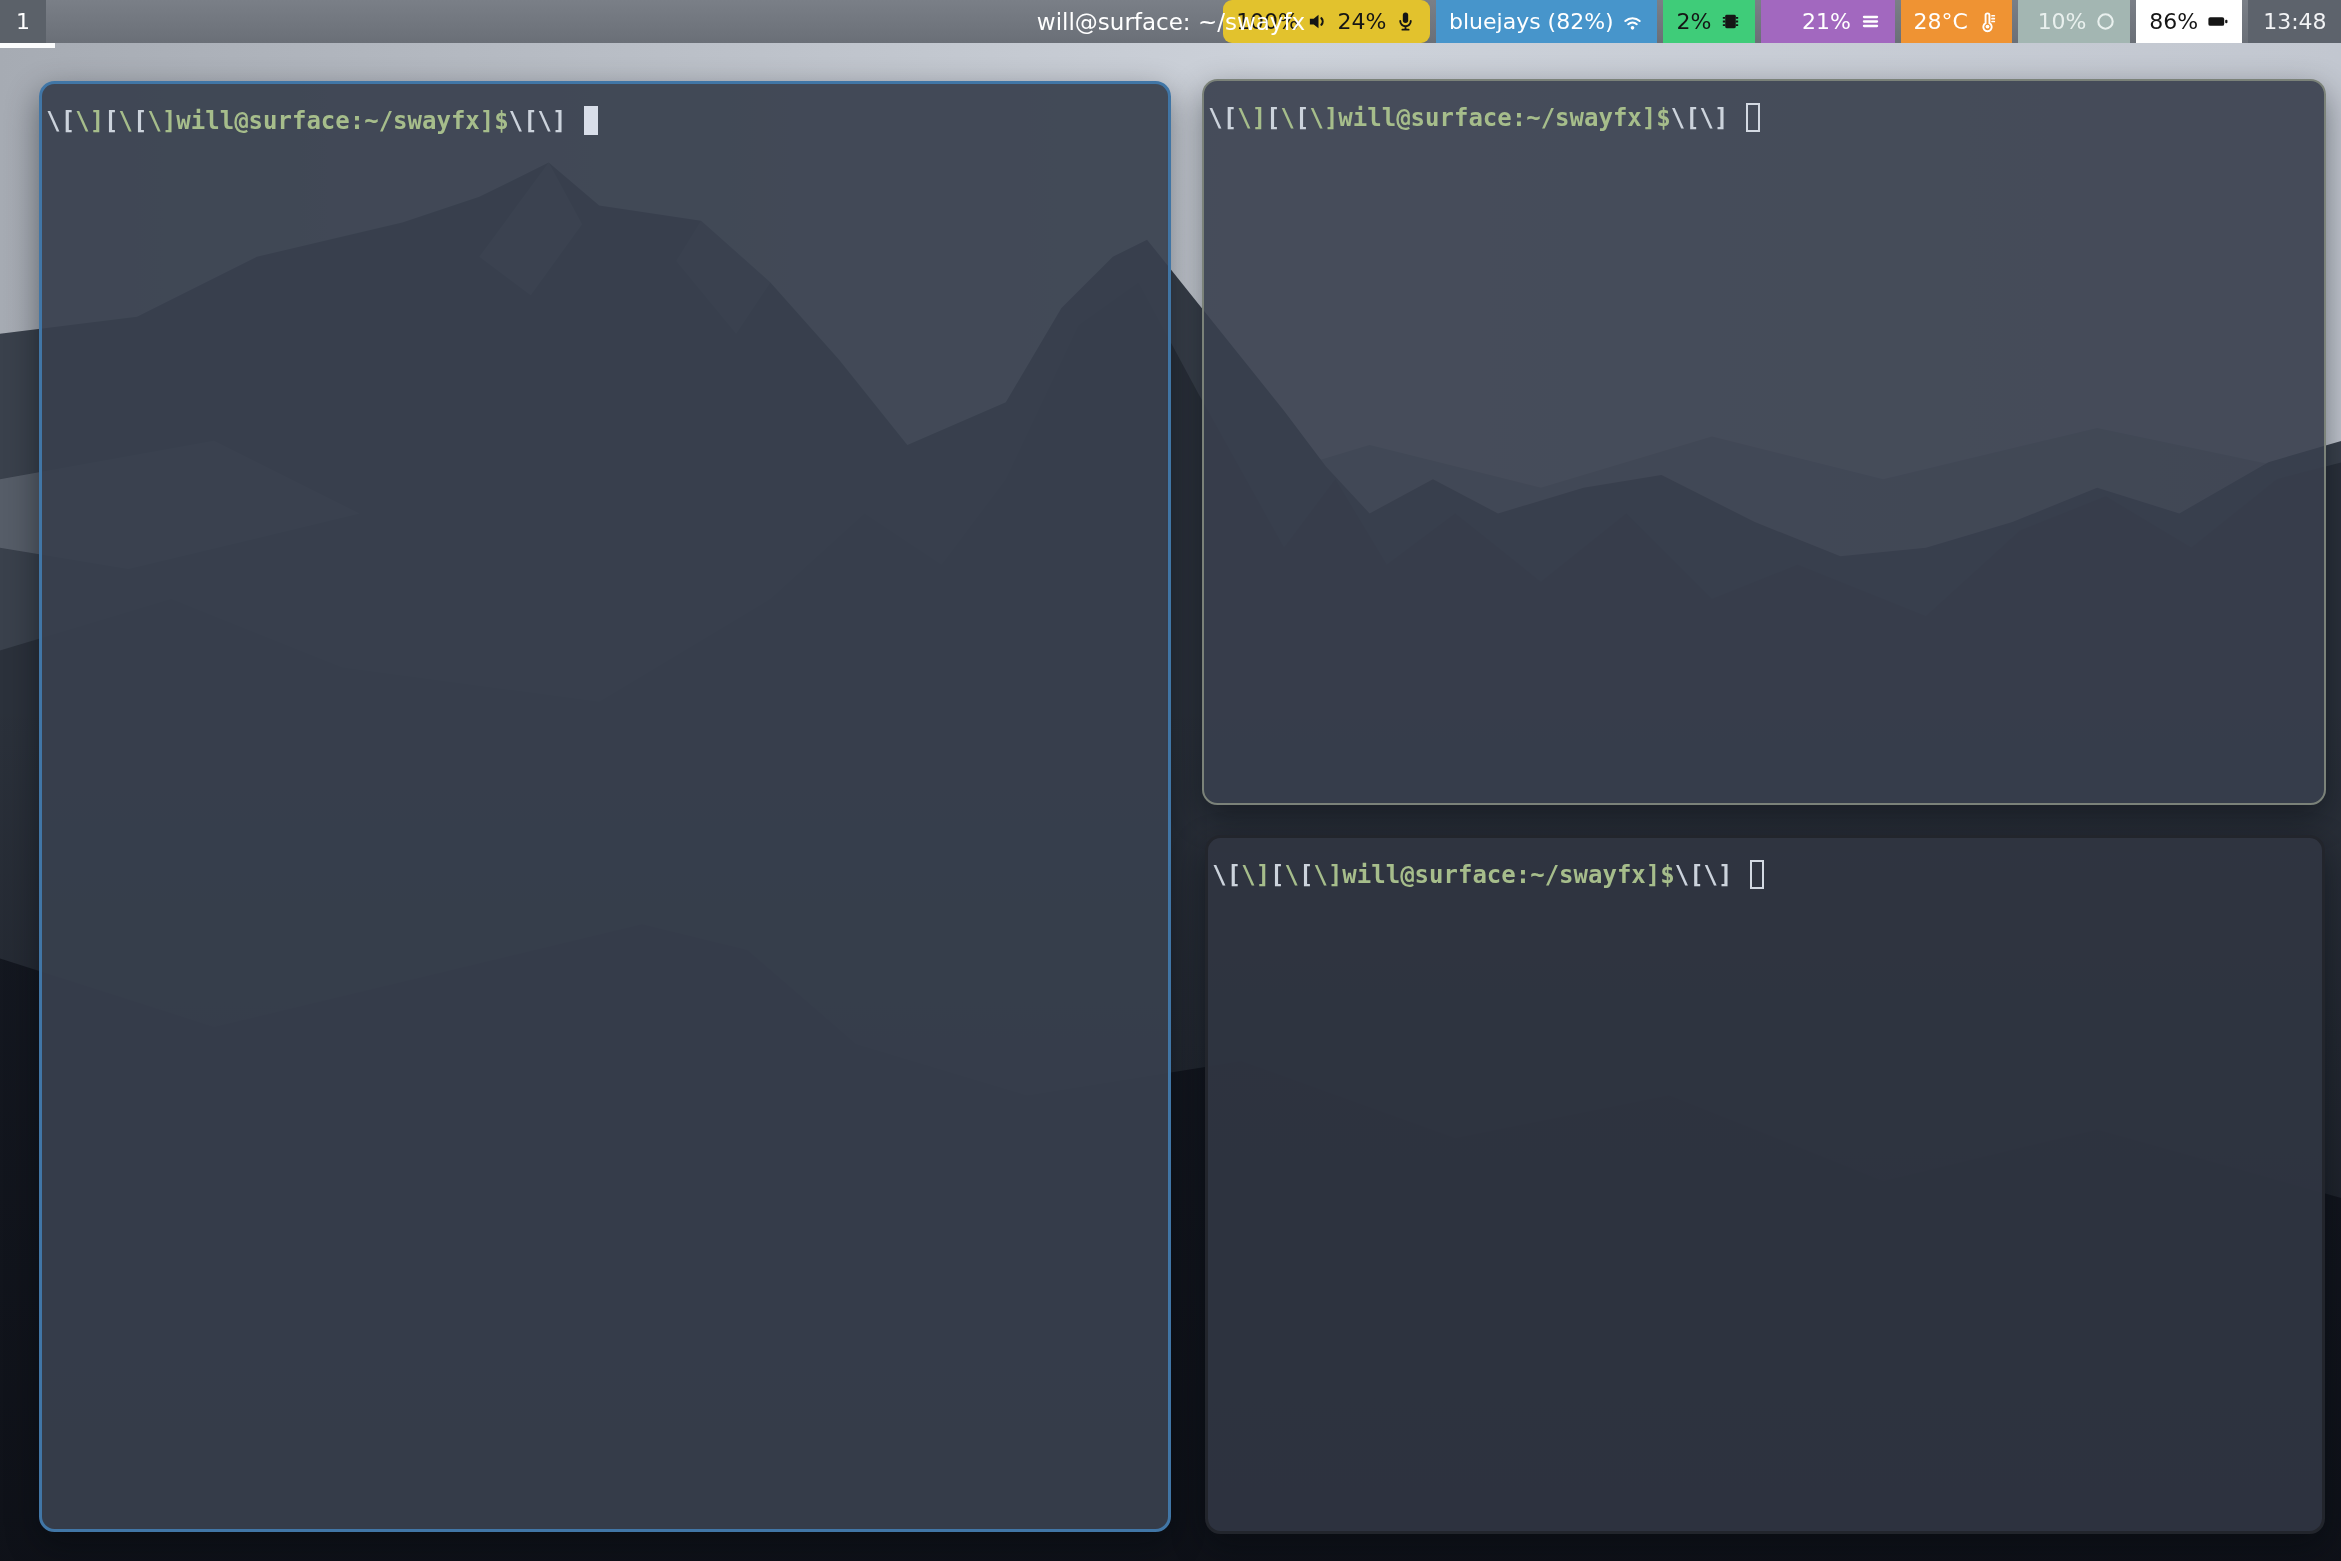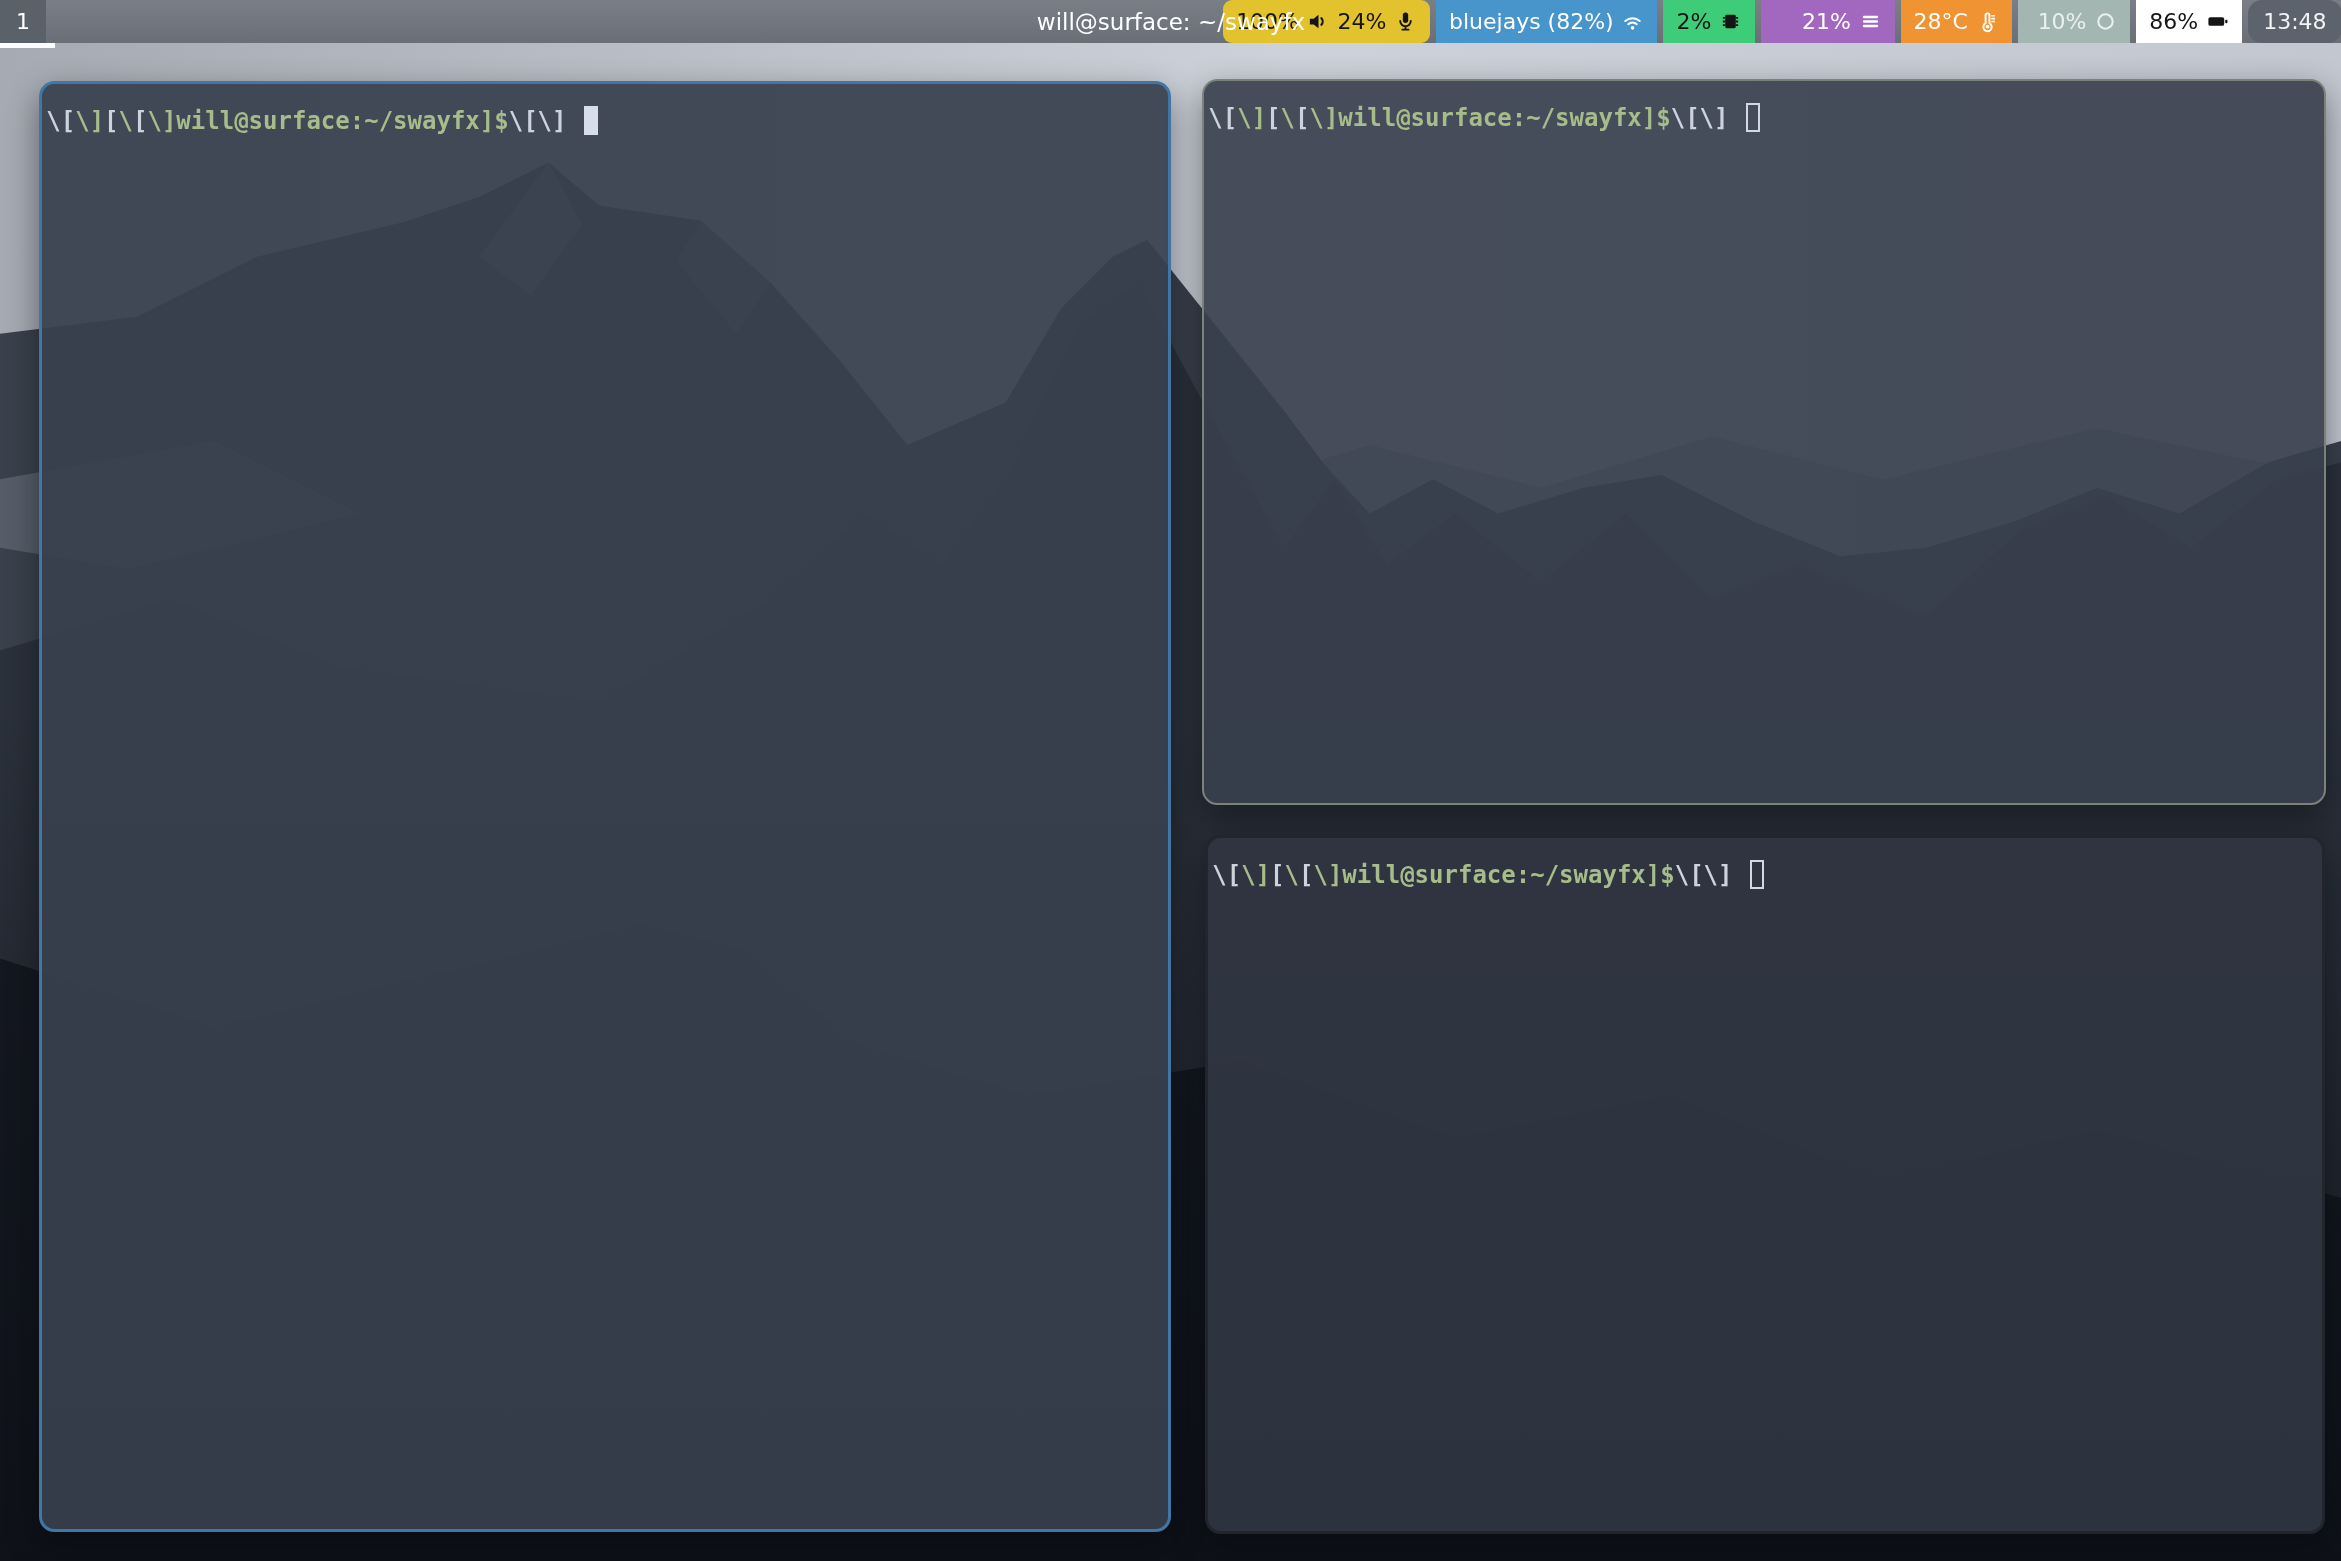--- a/index.html
+++ b/index.html
@@ -31,21 +31,21 @@
   .mods{margin-left:auto; display:flex; gap:6px; align-items:stretch;}
   .mod{display:flex; align-items:center; gap:7.7px; padding:0 13px; font-size:22px; font-weight:500;}
   .mod svg{width:23px; height:23px; display:block;}
   .m-audio {background:#e2c22d; color:#151515;border-radius:9px;}
   .m-wifi  {background:#4795cb; color:#ffffff;}
   .m-chip  {background:#3fcc79; color:#151515;}
   .m-lines {background:#a268bf; color:#ffffff;padding-left:41px;}
   .m-temp  {background:#ef9333; color:#ffffff;}
   .m-circ  {background:#a3b6b2; color:#e9f0ee;padding-left:20px;}
   .m-batt  {background:#ffffff; color:#151515;}
-  .m-clock {background:#5d636c; color:#f2f3f5; padding:0 15.4px;border-radius:14px;}
+  .m-clock {background:#5d636c; color:#f2f3f5; padding:0 15.4px;}
   
   .window{
     position:absolute; box-sizing:border-box; border-radius:15.4px; z-index:2;
     box-shadow:0 12px 33px rgba(5,8,14,.45);
     margin-left:8px;
   }
   .win-left{left:31px;  top:81px;  width:1132px; height:1451px;
     background:rgba(56,63,77,.93);  border:3.4px solid #4176a6;}
   .win-tr  {left:1194px; top:79px;  width:1124px; height:726px;
     background:rgba(56,63,77,.91);  border:2.6px solid #7b8279;}

